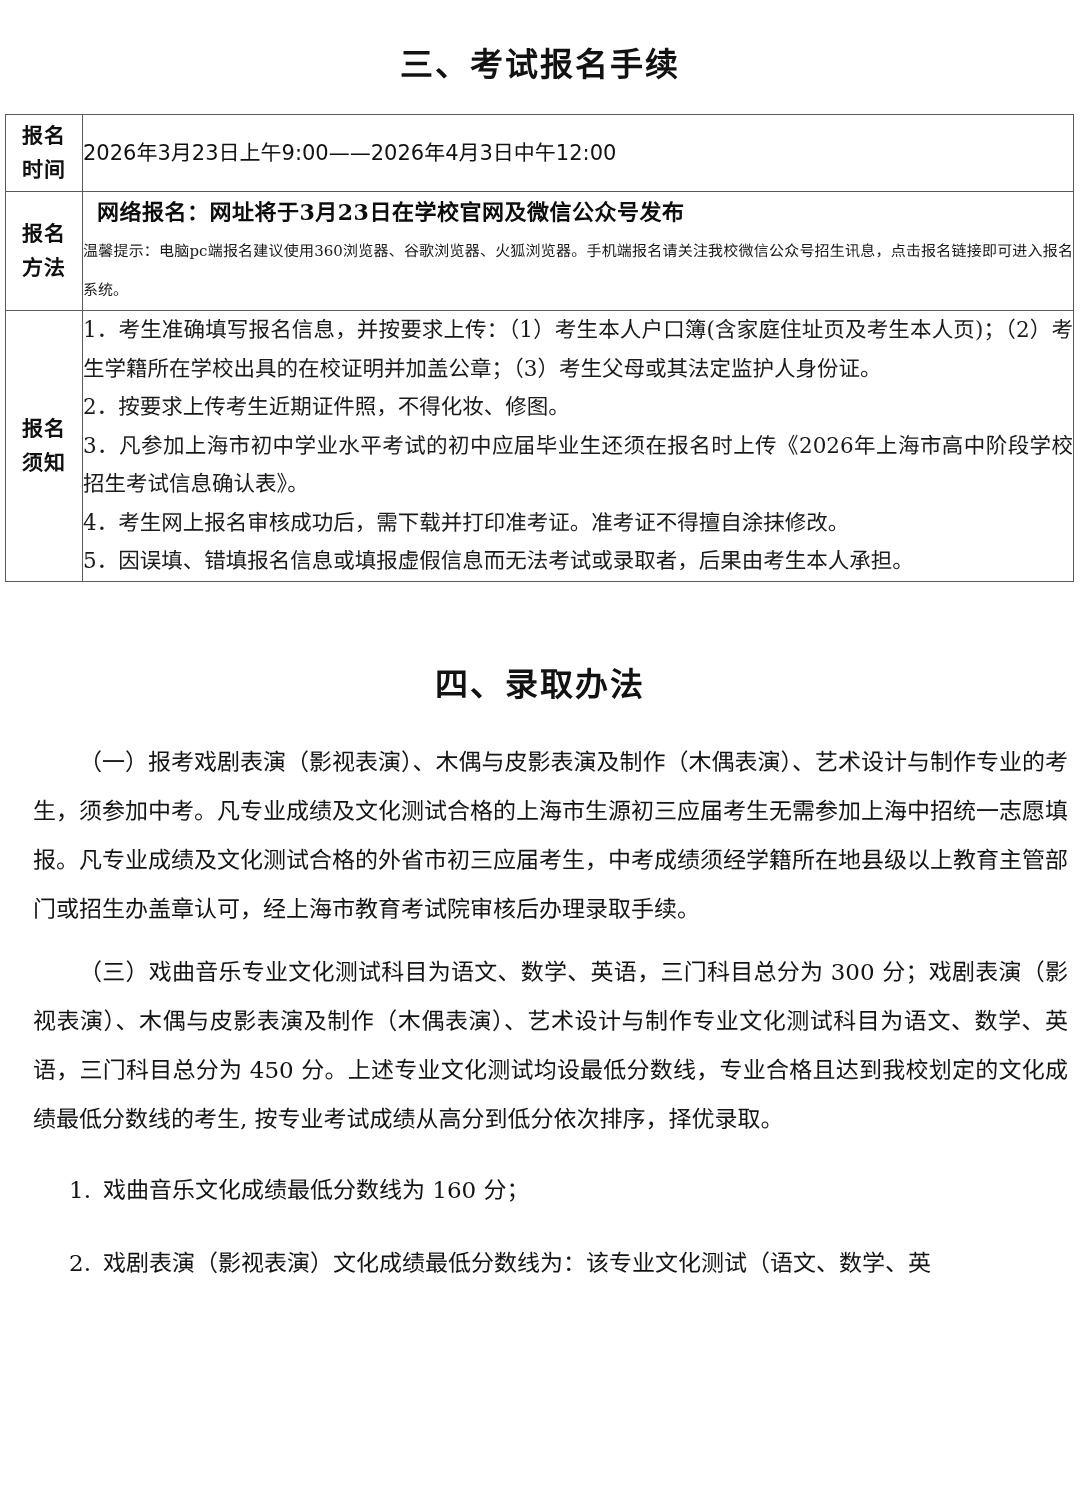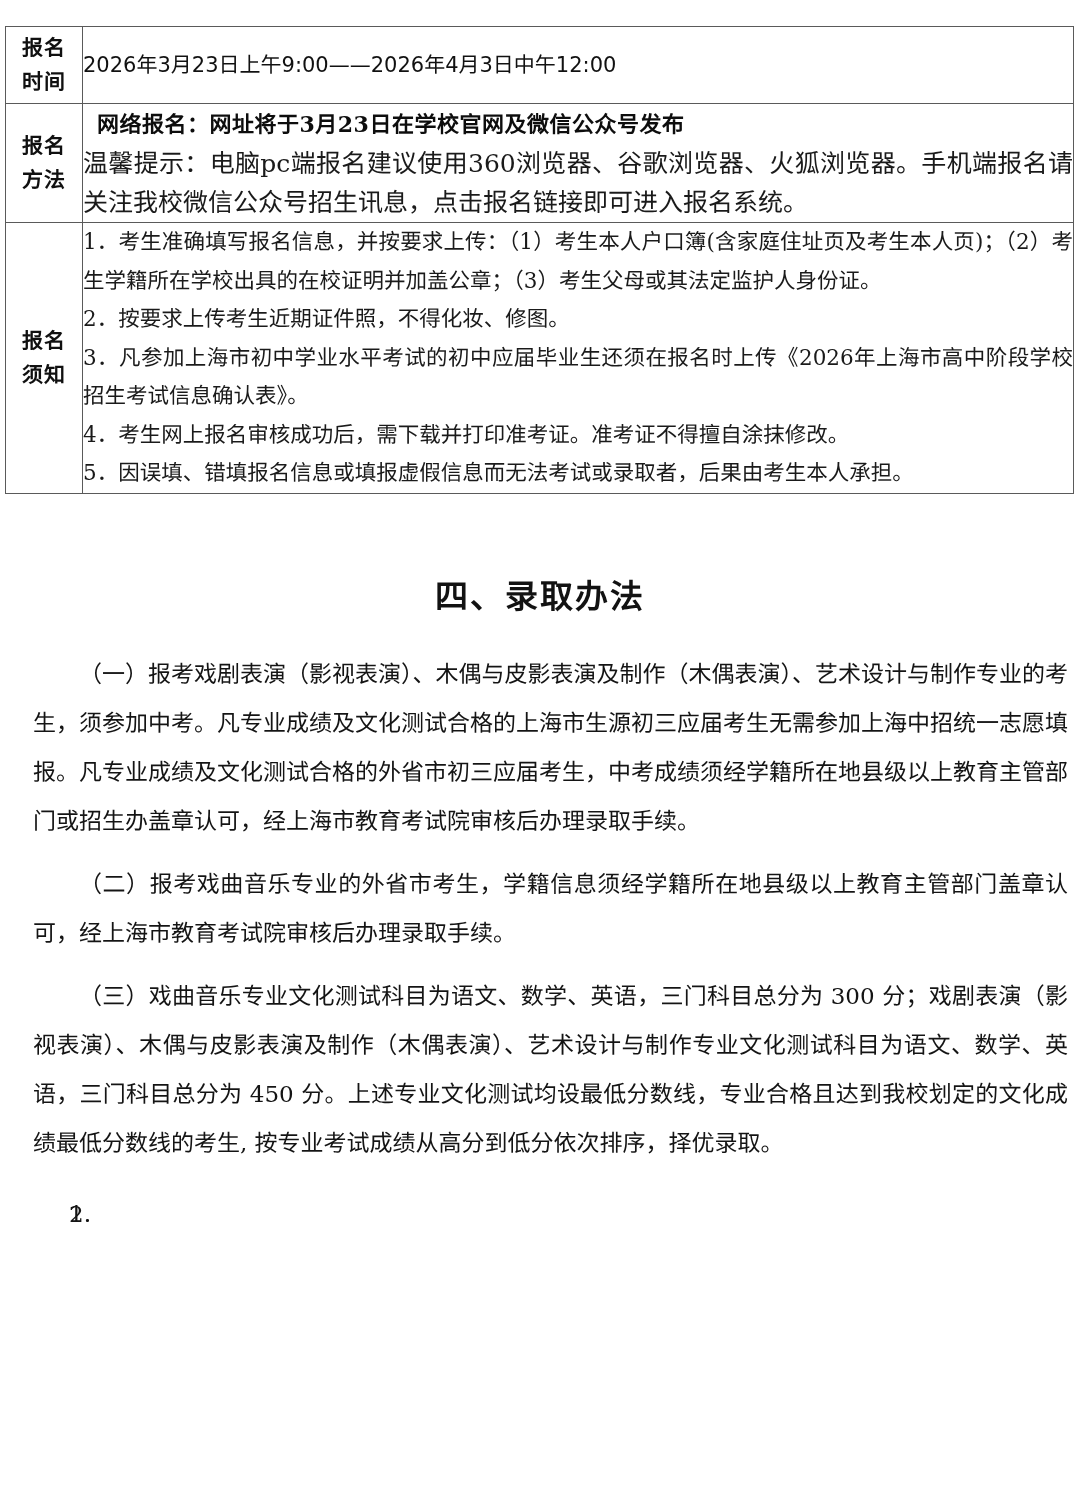--- a/index.html
+++ b/index.html
@@ -96,21 +96,21 @@
   
   .method-head {
     font-weight: 700;
     font-size: 22px;
     line-height: 40px;
     letter-spacing: 0.5px;
     color: #0d0d0d;
     padding-left: 14px;
   }
   .method-note {
-    font-size: 25px;
+    font-size: 15px;
     line-height: 39px;
     color: #1a1a1a;
     text-align: justify;
     text-justify: inter-ideograph;
   }
 
   
   ol.notice-list {
     list-style: none;
     margin: 0;
@@ -162,20 +162,21 @@
     left: 36px;
     font-family: "DejaVu Serif", "Liberation Serif", serif;
   }
   ol.score-list li.gap-top { margin-top: 20px; }
 </style>
 </head>
 <body>
 
 <div class="page">
 
+  <h1 class="section-heading" id="heading-three">三、考试报名手续</h1>
 
   <div class="reg-table-wrap">
     <table class="reg-table">
       <tbody>
 
         <tr>
           <td class="row-label">
             <span class="lbl-line">报名</span>
             <span class="lbl-line">时间</span>
           </td>
@@ -212,26 +213,27 @@
         </tr>
 
       </tbody>
     </table>
   </div>
 
   <h1 class="section-heading" id="heading-four">四、录取办法</h1>
 
   <div class="body-block">
     <p class="body-par first">（一）报考戏剧表演（影视表演）、木偶与皮影表演及制作（木偶表演）、艺术设计与制作专业的考生，须参加中考。凡专业成绩及文化测试合格的上海市生源初三应届考生无需参加上海中招统一志愿填报。凡专业成绩及文化测试合格的外省市初三应届考生，中考成绩须经学籍所在地县级以上教育主管部门或招生办盖章认可，经上海市教育考试院审核后办理录取手续。</p>
-    <p class="body-par spaced">（二）报考戏曲音乐专业的外省市考生，学籍信息须经学籍所在地县级以上教育主管部门盖章认可，经上海市教育考试院审核后办理录取手续。</p>
     <p class="body-par spaced">（三）戏曲音乐专业文化测试科目为语文、数学、英语，三门科目总分为 300 分；戏剧表演（影视表演）、木偶与皮影表演及制作（木偶表演）、艺术设计与制作专业文化测试科目为语文、数学、英语，三门科目总分为 450 分。上述专业文化测试均设最低分数线，专业合格且达到我校划定的文化成绩最低分数线的考生, 按专业考试成绩从高分到低分依次排序，择优录取。</p>
   </div>
 
   <ol class="score-list">
     <li class="gap-top">
       <span class="num">1.</span>
+      <span>戏曲音乐文化成绩最低分数线为 160 分；</span>
     </li>
     <li class="gap-top">
       <span class="num">2.</span>
+      <span>戏剧表演（影视表演）文化成绩最低分数线为：该专业文化测试（语文、数学、英</span>
     </li>
   </ol>
 
 </div>
 
 </body></html>

